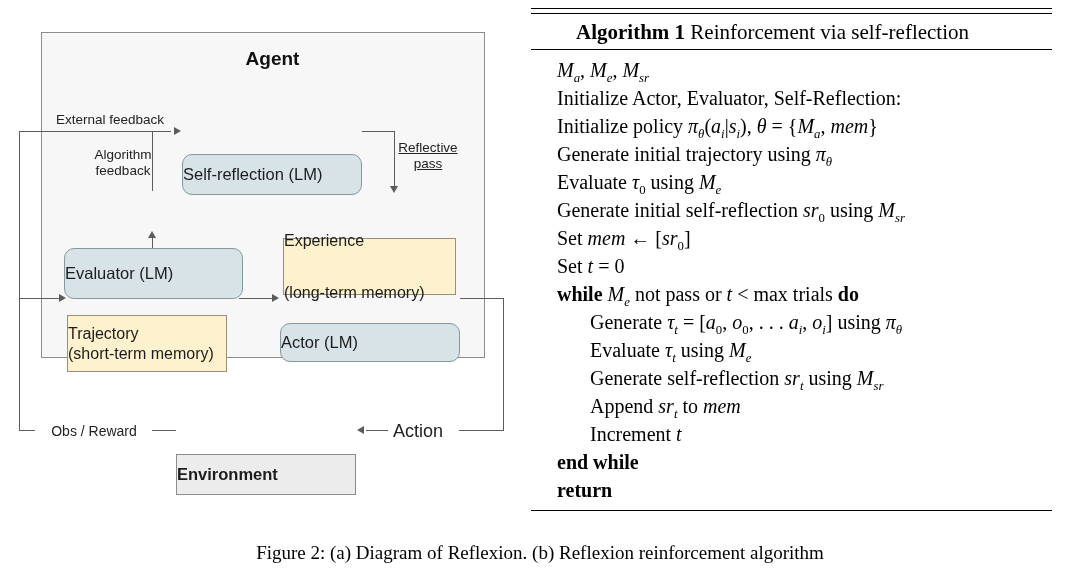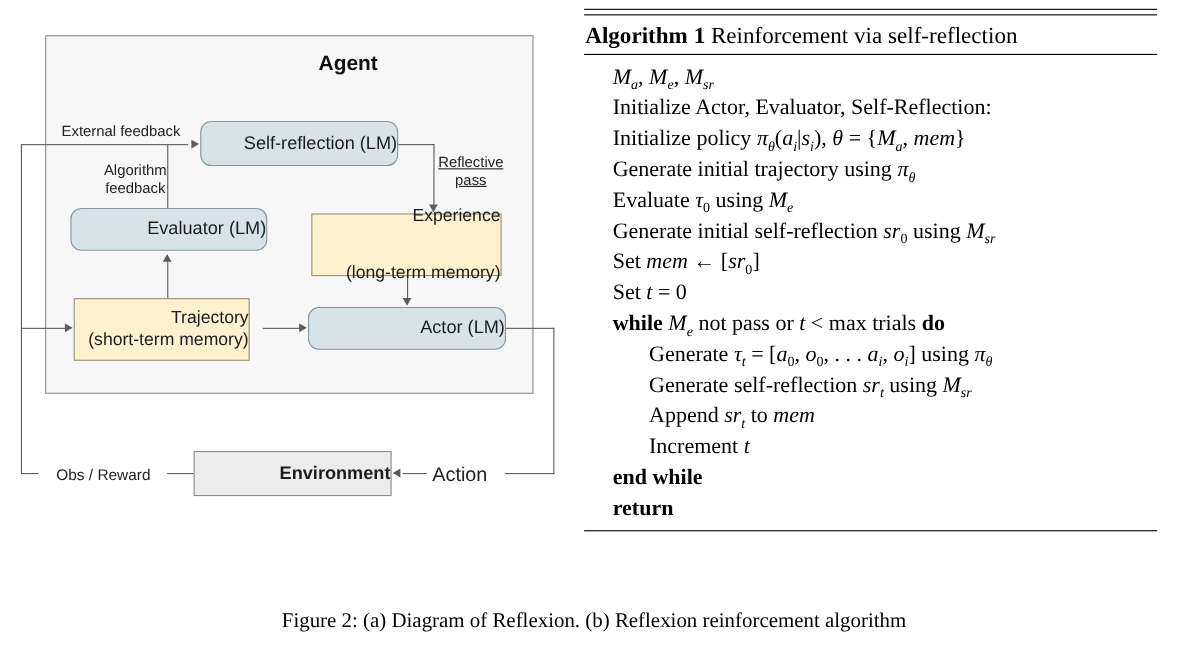--- a/index.html
+++ b/index.html
@@ -15,28 +15,28 @@
   }
   html,body{margin:0;padding:0;}
   body{width:1080px;height:586px;background:#ffffff;position:relative;overflow:hidden;
        font-family:"Liberation Sans",sans-serif;}
   .canvas{position:absolute;inset:0;}
 
   
   .agent-box{position:absolute;left:41px;top:32px;width:444px;height:326px;
              background:var(--agent-fill);border:1.3px solid var(--agent-border);box-sizing:border-box;}
   .agent-title{position:absolute;left:41px;top:48px;width:463px;text-align:center;
-               font-size:19px;font-weight:bold;color:#111;margin-left:44px;}
-  .node{position:absolute;display:flex;flex-direction:column;align-items:flex-end;justify-content:center;
-        box-sizing:border-box;color:var(--ink);text-align:center;}
+               font-size:19px;font-weight:bold;color:#111;}
+  .node{position:absolute;display:flex;flex-direction:column;align-items:flex-start;justify-content:center;
+        box-sizing:border-box;color:var(--ink);text-align:center;margin-top:44px;}
   .blue{background:var(--blue-fill);border:1.4px solid var(--blue-border);border-radius:10px;font-size:16.5px;}
   .yellow{background:var(--yellow-fill);border:1.4px solid var(--yellow-border);font-size:16px;line-height:20px;}
   .envbox{background:var(--gray-fill);border:1.4px solid var(--agent-border);font-weight:bold;font-size:16.5px;}
   .n-selfreflection{left:182px;top:110px;width:180px;height:41px;}
-  .n-evaluator{left:64px;top:189px;width:179px;height:39px;}
+  .n-evaluator{left:64px;top:204px;width:179px;height:51px;}
   .n-actor{left:280px;top:279px;width:180px;height:39px;}
   .n-experience{left:283px;top:194px;width:173px;height:57px;gap:32px;}
   .n-trajectory{left:67px;top:271px;width:160px;height:57px;}
   .n-environment{left:176px;top:410px;width:180px;height:41px;}
 
   .lbl{position:absolute;font-size:13.5px;line-height:16px;color:#222;text-align:center;}
   .lbl-external{left:50px;top:112px;width:120px;}
   .lbl-internal{left:88px;top:147px;width:70px;}
   .lbl-reflective{left:395px;top:140px;width:66px;text-decoration:underline;}
   .lbl-obs{left:38px;top:422px;width:112px;font-size:14px;line-height:18px;}
@@ -71,32 +71,32 @@
   .ar-actor-left{left:272px;top:294px;}
   .ar-traj{left:59px;top:294px;}
   .ar-env{left:357px;top:426px;}
 
   
   .algo{position:absolute;left:531px;top:8px;width:521px;color:#000;
         font-family:"Liberation Serif",serif;}
   .rule-double{height:4px;border-top:1.6px solid #000;border-bottom:1.6px solid #000;}
   .rule{border-top:1.4px solid #000;height:0;}
   .algo-title{font-size:21px;line-height:30px;margin:3px 0 2px 1px;}
-  .algo-title .tb{font-weight:bold;}
+  .algo-title .tb{font-weight:bold;margin-left:44px;}
   .algo-body{padding:6px 0 6px 26px;font-size:20px;line-height:28px;}
   .algo-line{white-space:nowrap;}
   .algo-line.ind{padding-left:33px;}
   .algo-body .sb{font-weight:bold;}
   .algo-body .si{font-style:italic;}
   sub{font-size:0.64em;line-height:0;}
   sub.si{font-style:italic;}
 
   
   .caption{position:absolute;left:0;top:542px;width:1080px;text-align:center;
-           font-family:"Liberation Serif",serif;font-size:19px;color:#000;margin-top:12px;}
+           font-family:"Liberation Serif",serif;font-size:19px;color:#000;}
 </style>
 </head>
 <body>
 
 <div class="canvas">
 
   <div>
     <div class="agent-box"></div>
     <div class="agent-title">Agent</div>
 
@@ -168,20 +168,21 @@
         <div class="algo-line"><span class="si">M</span><sub class="si">a</sub><span class="sr">, </span><span class="si">M</span><sub class="si">e</sub><span class="sr">, </span><span class="si">M</span><sub class="si">sr</sub></div>
         <div class="algo-line"><span class="sr">Initialize Actor, Evaluator, Self-Reflection:</span></div>
         <div class="algo-line"><span class="sr">Initialize policy </span><span class="si">π</span><sub class="si">θ</sub><span class="sr">(</span><span class="si">a</span><sub class="si">i</sub><span class="sr">|</span><span class="si">s</span><sub class="si">i</sub><span class="sr">), </span><span class="si">θ</span><span class="sr"> = {</span><span class="si">M</span><sub class="si">a</sub><span class="sr">, </span><span class="si">mem</span><span class="sr">}</span></div>
         <div class="algo-line"><span class="sr">Generate initial trajectory using </span><span class="si">π</span><sub class="si">θ</sub></div>
         <div class="algo-line"><span class="sr">Evaluate </span><span class="si">τ</span><sub>0</sub><span class="sr"> using </span><span class="si">M</span><sub class="si">e</sub></div>
         <div class="algo-line"><span class="sr">Generate initial self-reflection </span><span class="si">sr</span><sub>0</sub><span class="sr"> using </span><span class="si">M</span><sub class="si">sr</sub></div>
         <div class="algo-line"><span class="sr">Set </span><span class="si">mem</span><span class="sr"> ← [</span><span class="si">sr</span><sub>0</sub><span class="sr">]</span></div>
         <div class="algo-line"><span class="sr">Set </span><span class="si">t</span><span class="sr"> = 0</span></div>
         <div class="algo-line"><span class="sb">while </span><span class="si">M</span><sub class="si">e</sub><span class="sr"> not pass or </span><span class="si">t</span><span class="sr"> &lt; max trials </span><span class="sb">do</span></div>
         <div class="algo-line ind"><span class="sr">Generate </span><span class="si">τ</span><sub class="si">t</sub><span class="sr"> = [</span><span class="si">a</span><sub>0</sub><span class="sr">, </span><span class="si">o</span><sub>0</sub><span class="sr">, . . . </span><span class="si">a</span><sub class="si">i</sub><span class="sr">, </span><span class="si">o</span><sub class="si">i</sub><span class="sr">] using </span><span class="si">π</span><sub class="si">θ</sub></div>
+        <div class="algo-line ind"><span class="sr">Evaluate </span><span class="si">τ</span><sub class="si">t</sub><span class="sr"> using </span><span class="si">M</span><sub class="si">e</sub></div>
         <div class="algo-line ind"><span class="sr">Generate self-reflection </span><span class="si">sr</span><sub class="si">t</sub><span class="sr"> using </span><span class="si">M</span><sub class="si">sr</sub></div>
         <div class="algo-line ind"><span class="sr">Append </span><span class="si">sr</span><sub class="si">t</sub><span class="sr"> to </span><span class="si">mem</span></div>
         <div class="algo-line ind"><span class="sr">Increment </span><span class="si">t</span></div>
         <div class="algo-line"><span class="sb">end while</span></div>
         <div class="algo-line"><span class="sb">return</span></div>
       </div>
     <div class="rule"></div>
   </div>
 
   <div class="caption">Figure 2: (a) Diagram of Reflexion. (b) Reflexion reinforcement algorithm</div>

